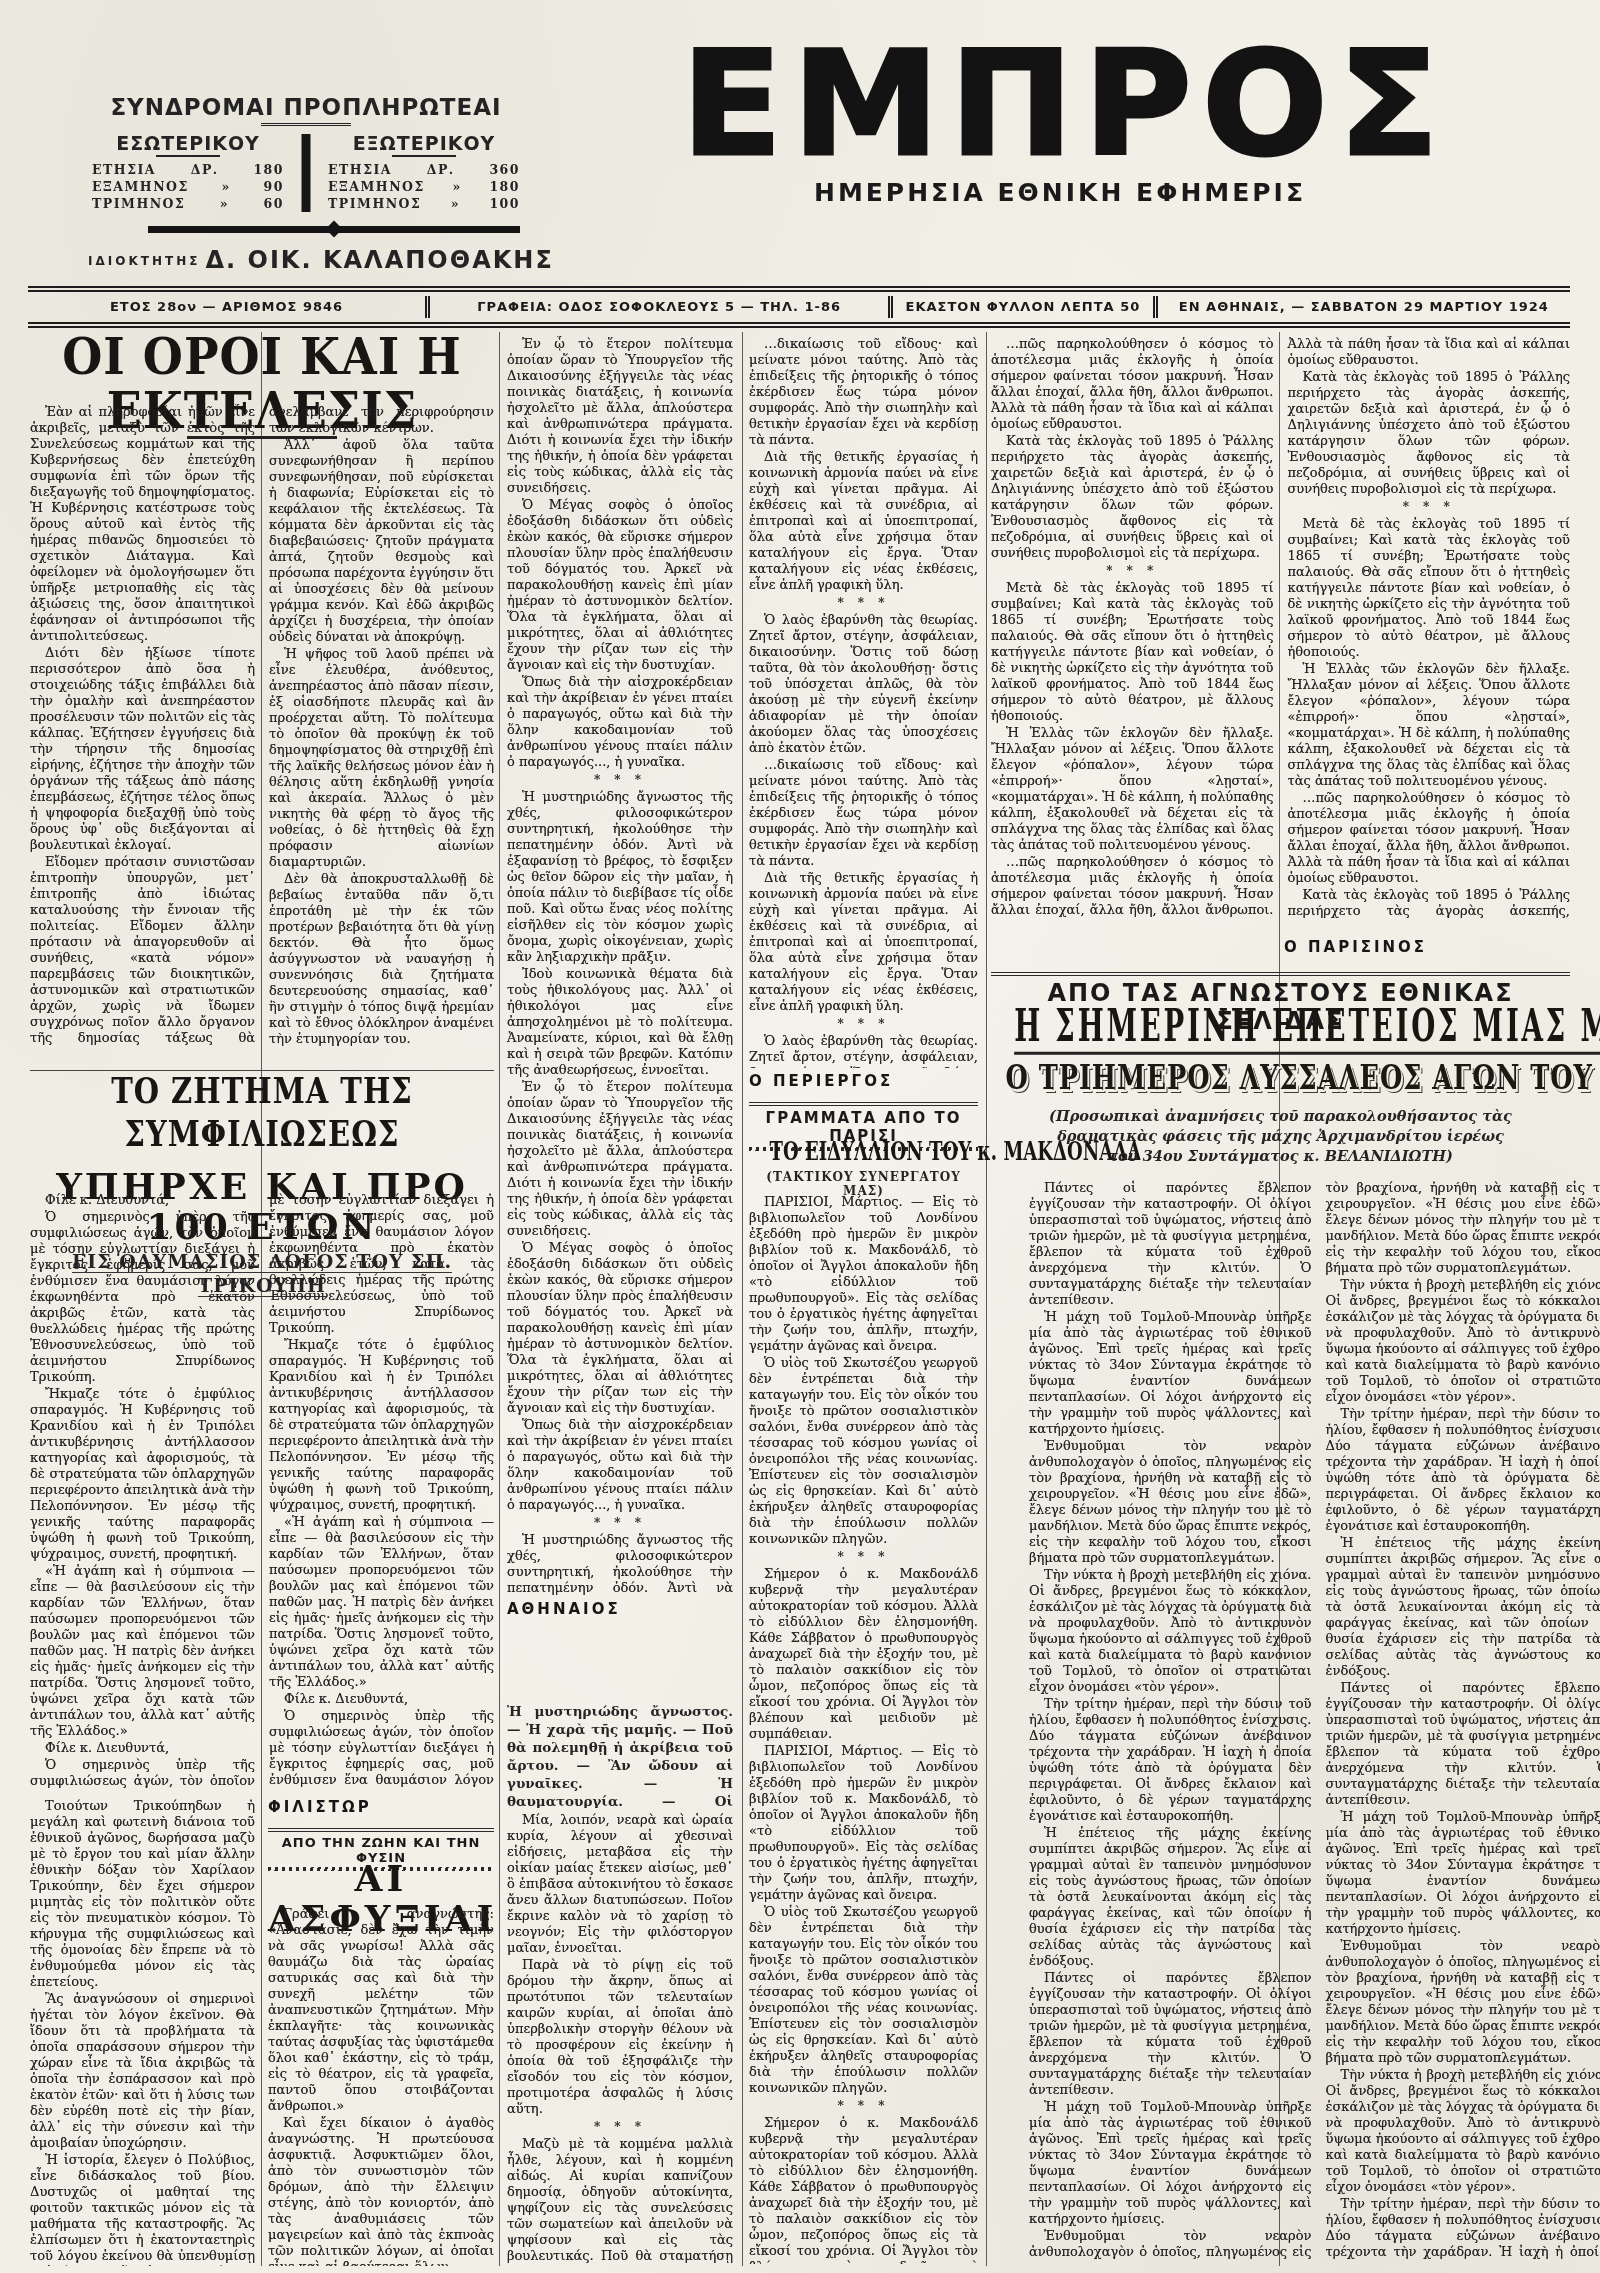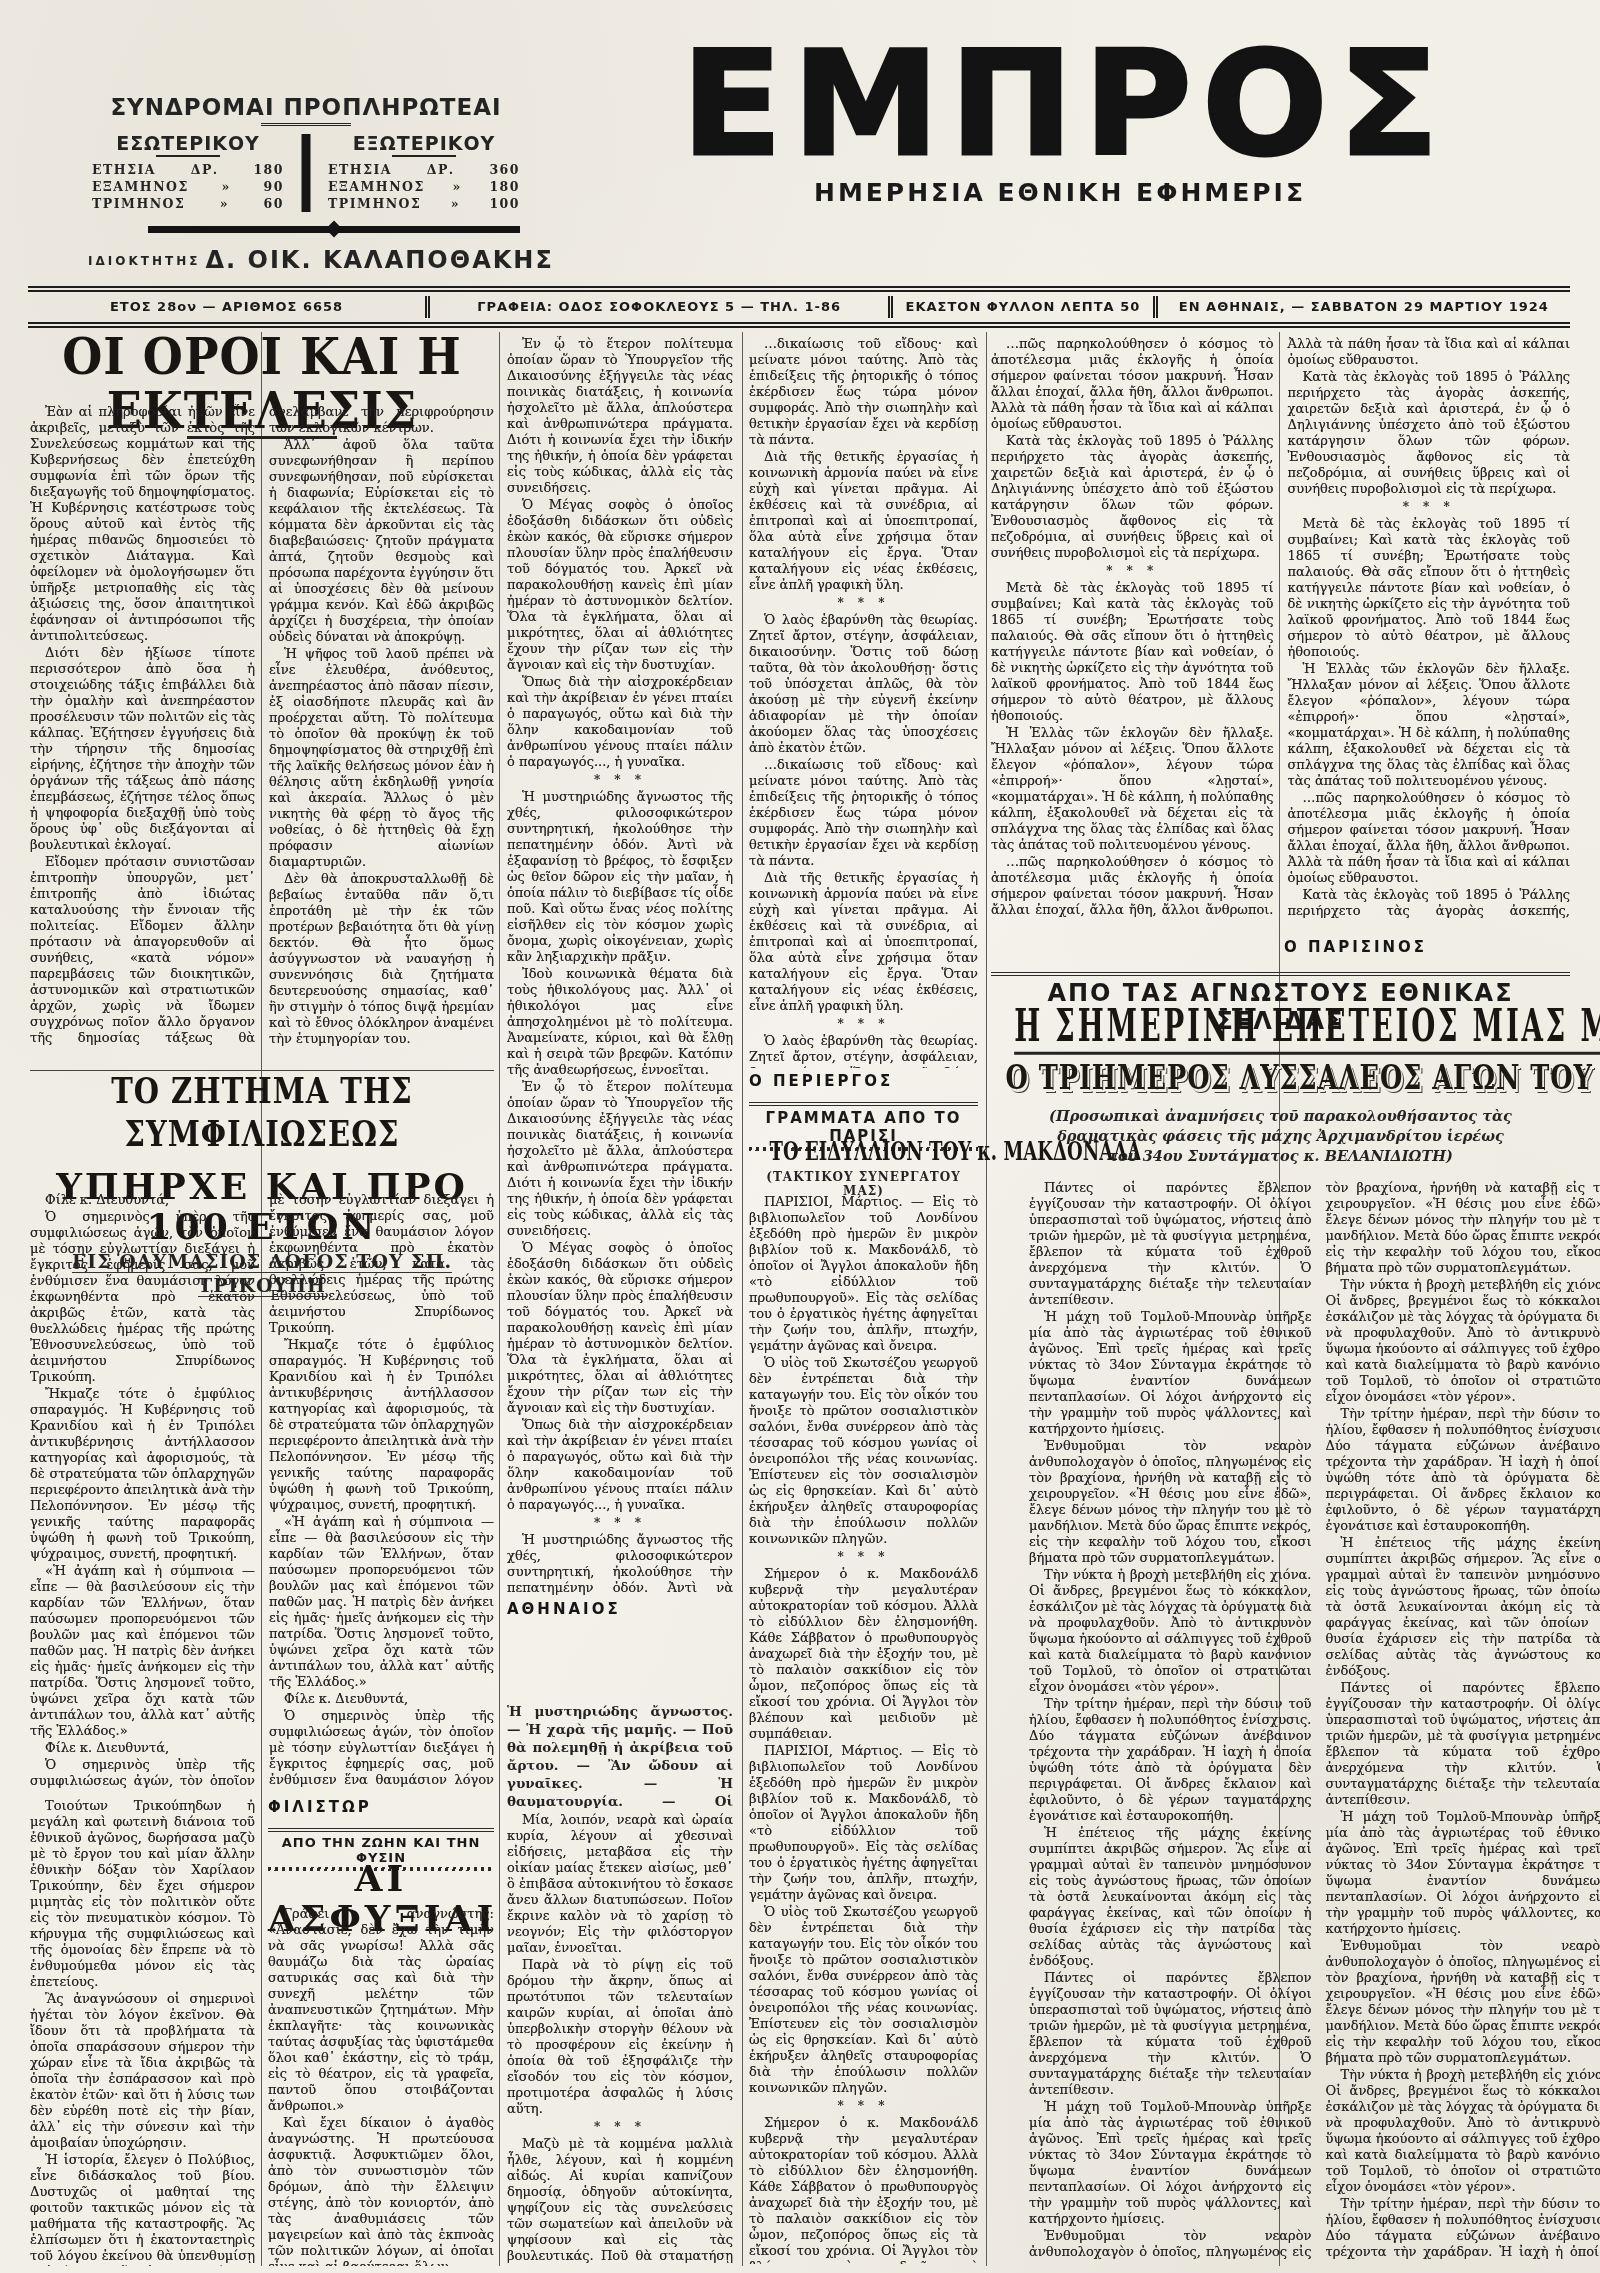--- a/index.html
+++ b/index.html
@@ -132,21 +132,21 @@
   <div class="abs subs-bar"></div>
   <div class="abs owner">
     <span class="owner-label">ΙΔΙΟΚΤΗΤΗΣ</span>
     <span class="owner-name">Δ. ΟΙΚ. ΚΑΛΑΠΟΘΑΚΗΣ</span>
   </div>
 
   <div class="abs masthead">ΕΜΠΡΟΣ</div>
   <div class="abs mast-sub">ΗΜΕΡΗΣΙΑ ΕΘΝΙΚΗ ΕΦΗΜΕΡΙΣ</div>
 
   <div class="abs datebar">
-    <div class="dcell dc1">ΕΤΟΣ 28ον — ΑΡΙΘΜΟΣ 6658</div>
+    <div class="dcell dc1">ΕΤΟΣ 28ον — ΑΡΙΘΜΟΣ 9846</div>
     <div class="dcell dc2">ΓΡΑΦΕΙΑ: ΟΔΟΣ ΣΟΦΟΚΛΕΟΥΣ 5 — ΤΗΛ. 1-86</div>
     <div class="dcell dc3">ΕΚΑΣΤΟΝ ΦΥΛΛΟΝ ΛΕΠΤΑ 50</div>
     <div class="dcell dc4">ΕΝ ΑΘΗΝΑΙΣ, — ΣΑΒΒΑΤΟΝ 29 ΜΑΡΤΙΟΥ 1924</div>
   </div>
 
   <div class="abs vrule" style="left:261px"></div>
   <div class="abs vrule" style="left:499px"></div>
   <div class="abs vrule" style="left:742px"></div>
   <div class="abs vrule" style="left:986px"></div>
   <div class="abs vrule" style="left:1279px"></div>

